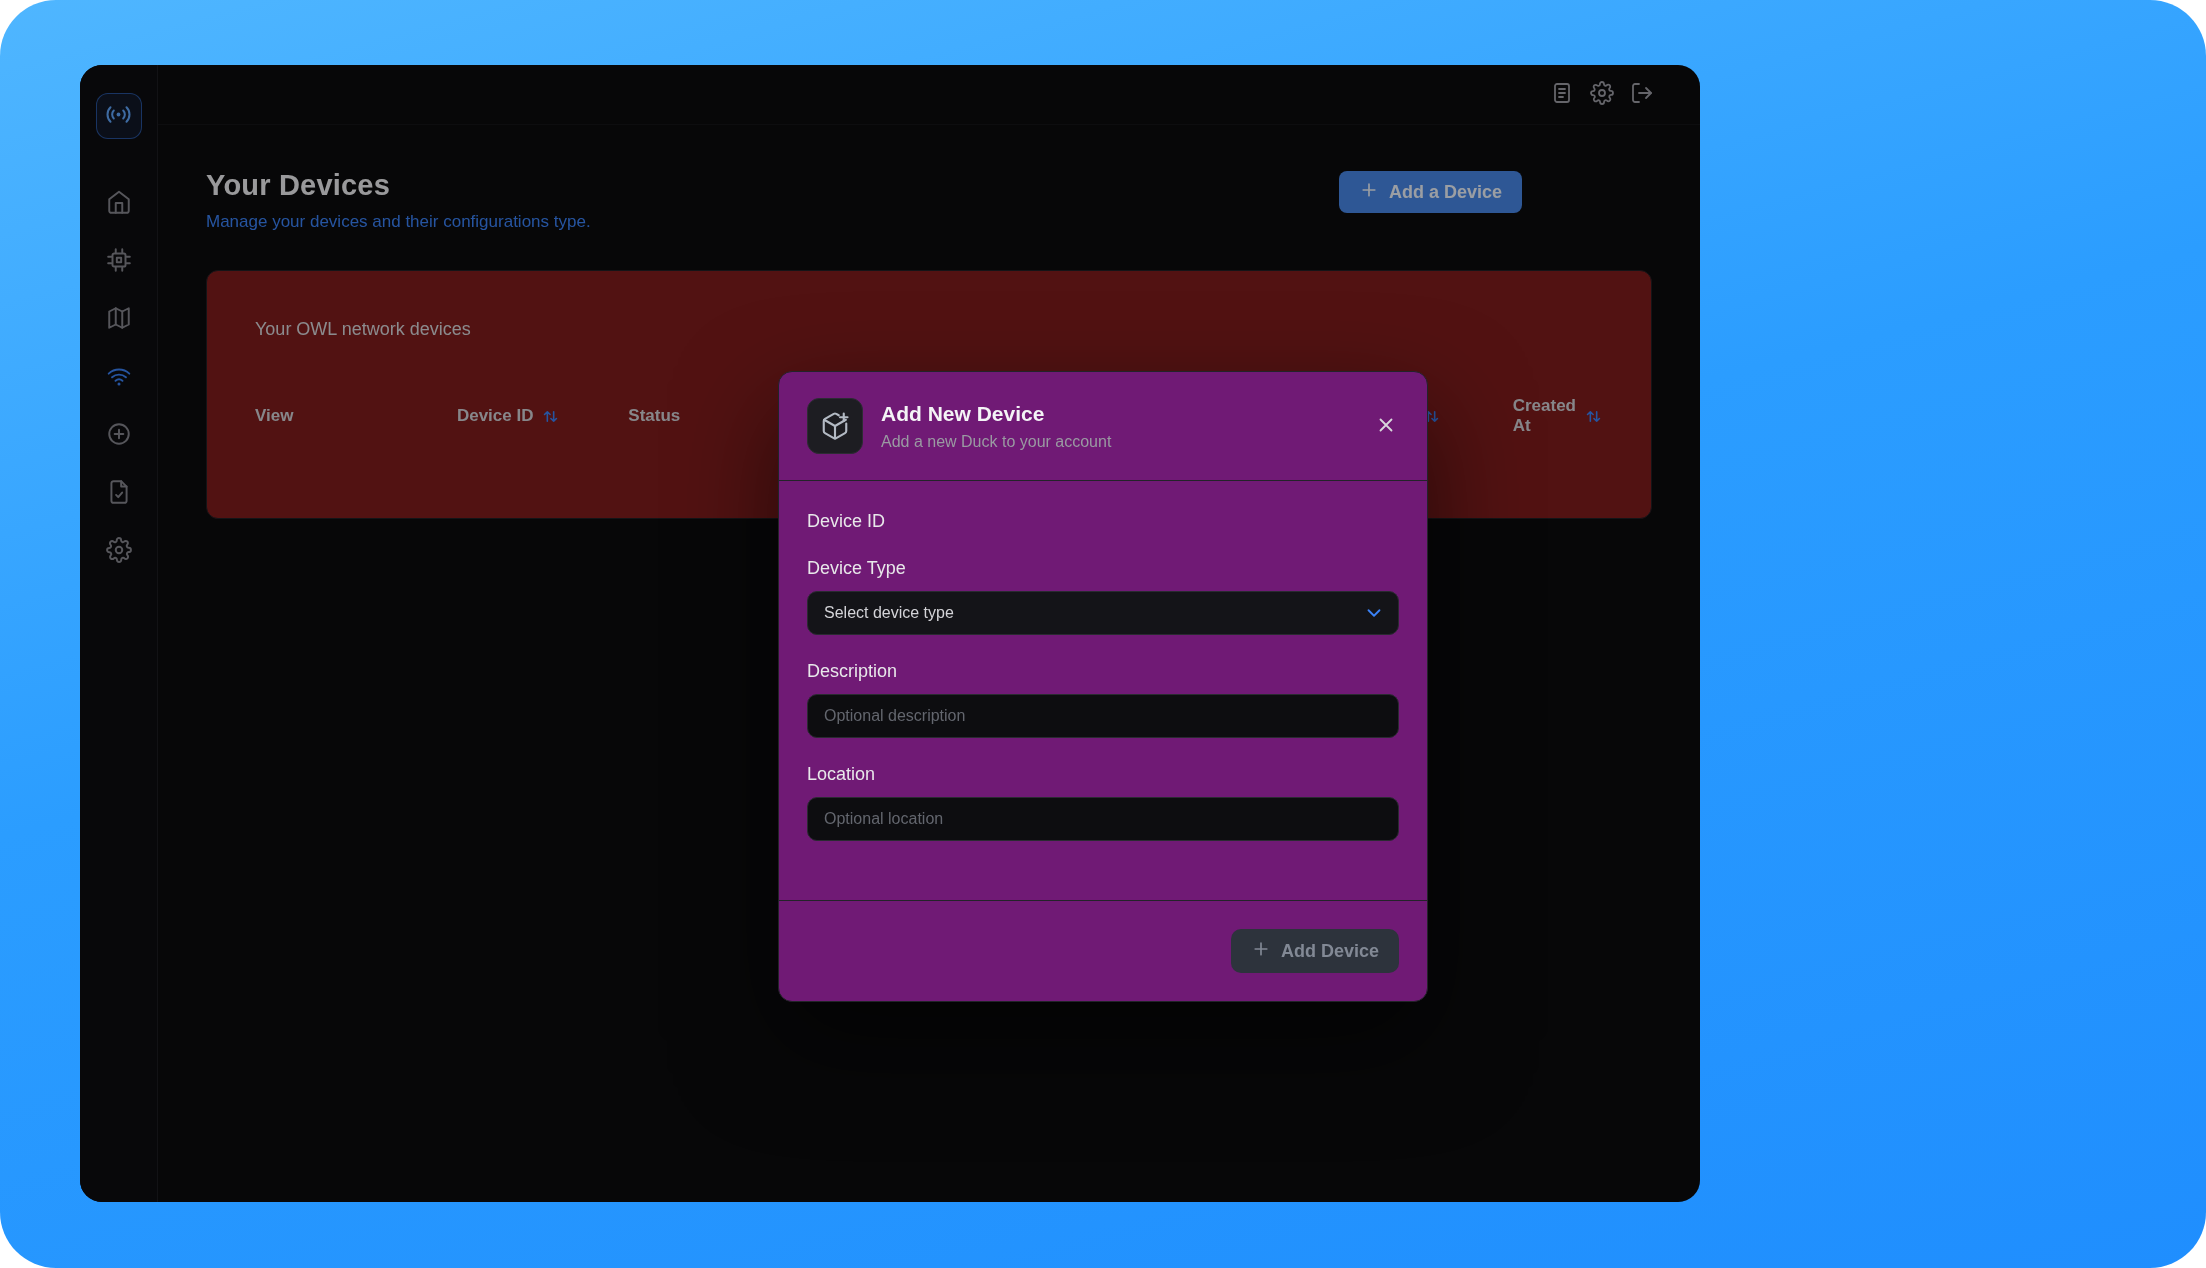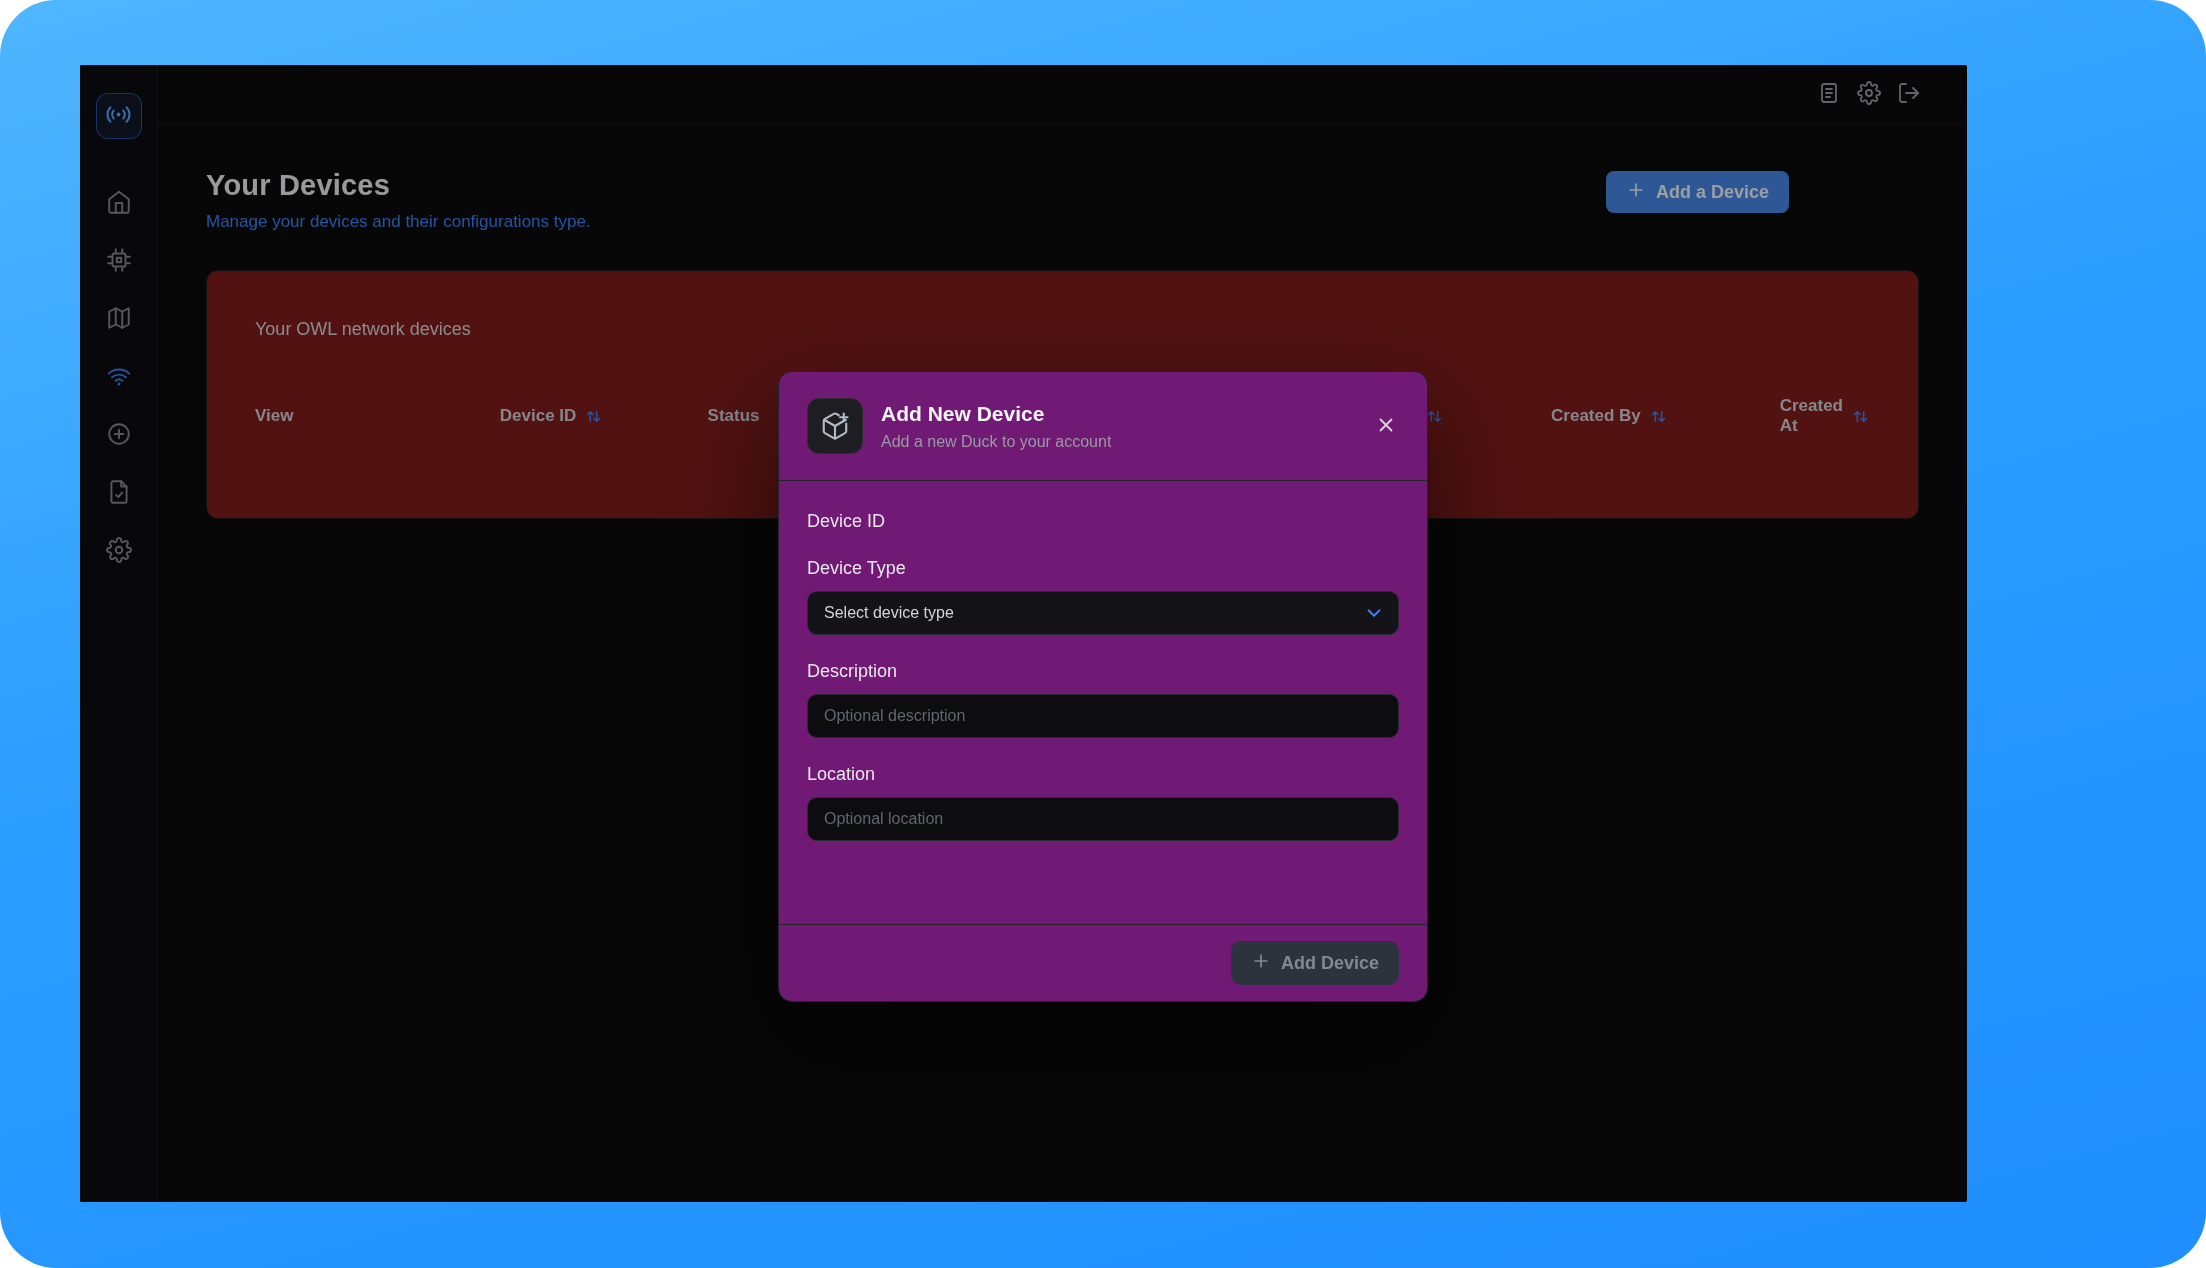--- a/index.html
+++ b/index.html
@@ -1,19 +1,19 @@
 <!DOCTYPE html>
 <html><head>
 <meta charset="utf-8">
 <style>
   *{box-sizing:border-box;margin:0;padding:0}
   html,body{background:#ffffff}
   body{width:2206px;height:1268px;position:relative;overflow:hidden;font-family:"Liberation Sans",sans-serif}
   .frame{position:absolute;inset:0;border-radius:56px;background:linear-gradient(165deg,#4fb6ff 0%,#2b9dff 45%,#1f8efe 100%)}
-  .window{position:absolute;left:80px;top:65px;width:1887px;height:1137px;background:#0b0b0d;border-radius:2px;overflow:hidden;display:flex}
+  .window{position:absolute;left:80px;top:65px;width:1620px;height:1137px;background:#0b0b0d;border-radius:22px;overflow:hidden;display:flex}
   
   .sidebar{width:78px;flex-shrink:0;background:#0d0d10;border-right:1px solid #1d1d21;display:flex;flex-direction:column;align-items:center;padding-top:28px;z-index:1}
   .logo{width:46px;height:46px;border-radius:12px;border:1px solid rgba(59,130,246,.55);background:rgba(59,130,246,.10);display:flex;align-items:center;justify-content:center;color:#60a5fa;margin-bottom:50px;cursor:pointer}
   .logo svg{width:27px;height:27px}
   .nav{display:flex;flex-direction:column;gap:30px;align-items:center}
   .nav-btn{width:28px;height:28px;color:#85858d;display:flex;align-items:center;justify-content:center;background:none;border:none;cursor:pointer}
   .nav-btn.active{color:#3b82f6}
   .nav-btn svg{width:26px;height:26px}
   
   .main{flex:1;display:flex;flex-direction:column;min-width:0}
@@ -51,21 +51,21 @@
   .text-input{width:100%;height:44px;background:#0d0d10;border:1px solid #2a2a31;border-radius:10px;padding:0 48px 0 16px;font-size:16px;color:#e4e4e7;outline:none;font-family:inherit}
   .text-input::placeholder{color:#63666e}
   .id-input{font-size:15px;letter-spacing:.4px}
   .input-wrap.focused .text-input{border-color:#3b82f6;box-shadow:0 0 0 1px #3b82f6,0 0 16px rgba(59,130,246,.22)}
   .trailing-icon{position:absolute;right:13px;top:50%;transform:translateY(-50%);color:#3b82f6;display:flex;cursor:pointer}
   .trailing-icon svg{width:22px;height:22px}
   .select-box{height:44px;background:#141418;border:1px solid #2a2a31;border-radius:10px;display:flex;align-items:center;justify-content:space-between;padding:0 13px 0 16px;cursor:pointer}
   .select-text{font-size:16px;color:#d4d4d8}
   .chevron{color:#3b82f6;display:flex}
   .chevron svg{width:22px;height:22px}
-  .modal-footer{margin-top:auto;border-top:1px solid #232329;padding:16px 28px;display:flex;justify-content:flex-end;align-items:center}
+  .modal-footer{margin-top:auto;border-top:1px solid #232329;padding:28px 28px;display:flex;justify-content:flex-end;align-items:center}
   .submit-btn{height:44px;padding:0 20px;border-radius:10px;background:#2d333c;color:#828995;font-size:18px;font-weight:700;border:none;display:flex;align-items:center;gap:10px;cursor:not-allowed;font-family:inherit}
   .submit-btn svg{width:20px;height:20px}
 </style>
 </head>
 <body>
 
 <div class="frame">
   <div class="window">
 
     <aside class="sidebar">

